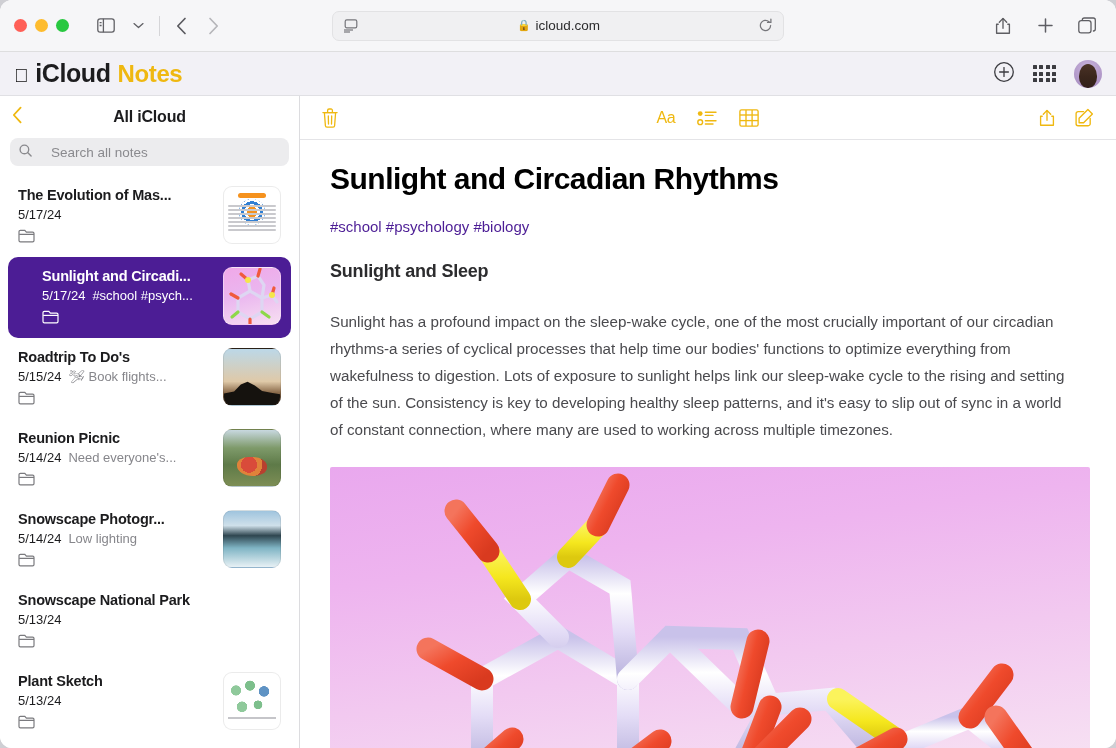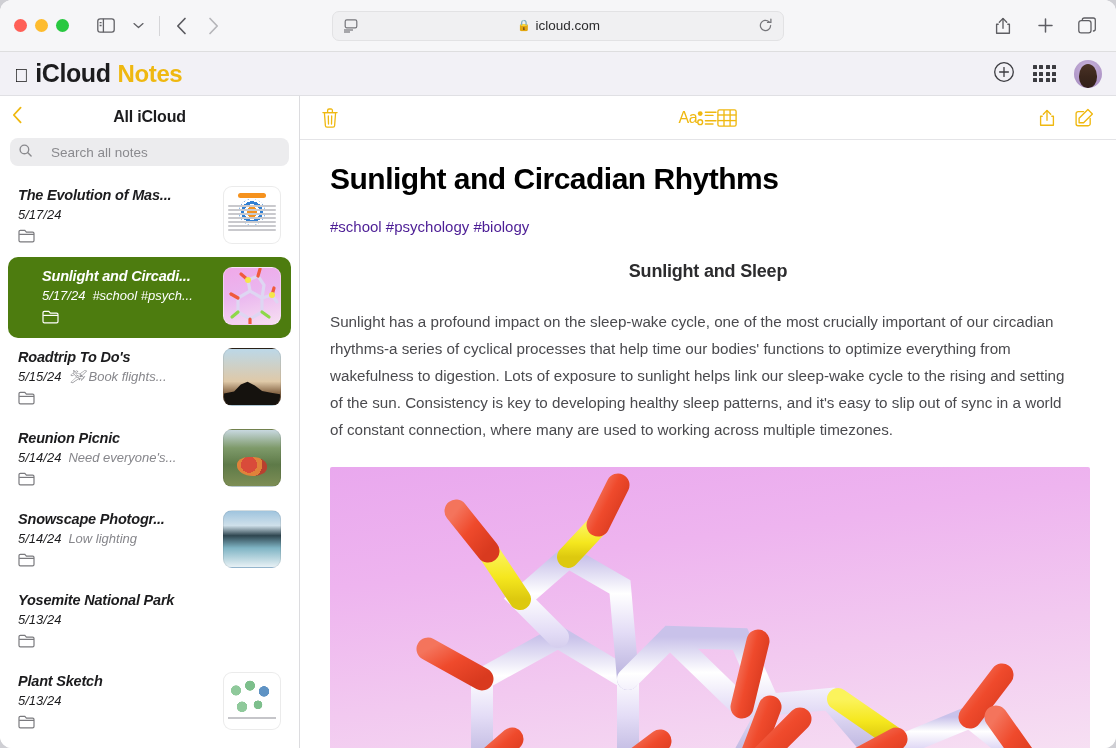--- a/index.html
+++ b/index.html
@@ -118,28 +118,28 @@
     display: flex; align-items: center; gap: 7px; padding: 0 9px;
   }
   .search input {
     border: none; outline: none; background: transparent;
     font-size: 13.5px; color: #1c1c1e; width: 100%;
     font-family: "Liberation Sans", sans-serif;
     margin-left: 12px;
   }
   .search input::placeholder { color: #8a8a8e; }
 
-  .notelist { flex: 1; overflow: hidden; padding: 0 8px; font-style: italic; }
+  .notelist { flex: 1; overflow: hidden; padding: 0 8px; }
   .note-row {
     display: flex; align-items: flex-start; gap: 10px;
     padding: 10px 10px 10px 10px;
     border-radius: 10px;
     min-height: 72px;
   }
-  .note-row.selected { background: #4d7c0f; padding-left: 34px; }
+  .note-row.selected { background: #4c1d95; padding-left: 34px; }
   .note-main { flex: 1; min-width: 0; padding-top: 1px; }
   .note-title {
     font-size: 14.5px; font-weight: bold; color: #1c1c1e;
     white-space: nowrap; overflow: hidden; text-overflow: ellipsis;
     letter-spacing: -0.2px;
   }
   .note-meta {
     margin-top: 4px; font-size: 13px; color: #1c1c1e;
     display: flex; align-items: center; gap: 7px;
     white-space: nowrap; overflow: hidden;
@@ -221,36 +221,35 @@
   .ed-toolbar {
     height: 44px; flex: 0 0 44px;
     border-bottom: 1px solid #e4e4e7;
     display: flex; align-items: center;
     padding: 0 22px;
     color: #efb810;
     position: relative;
   }
   .tb-center {
     position: absolute; left: 0; right: 0;
-    display: flex; align-items: center; justify-content: center; 
+    display: flex; align-items: center; justify-content: center; gap: 22px;
   }
   .tb-right { margin-left: auto; display: flex; align-items: center; gap: 20px; }
   .tb-btn { display: flex; align-items: center; justify-content: center; color: #efb810; }
   .aa { font-size: 16px; font-weight: 500; letter-spacing: -0.3px; }
 
   .ed-body { flex: 1; overflow: hidden; padding: 22px 30px 0 30px; }
   .note-heading {
     font-size: 30px; font-weight: bold; color: #000000;
     letter-spacing: -0.5px;
   }
   .tags { margin-top: 22px; font-size: 15px; color: #4c1d95; }
   .subhead {
     margin-top: 26px; font-size: 18px; font-weight: bold; color: #2c2c2e;
     letter-spacing: -0.2px;
-    text-align: center;
   }
   .para {
     margin-top: 26px; font-size: 15.2px; line-height: 27px; color: #4a4a4e;
     max-width: 748px;
   }
   .mol-img {
     margin-top: 24px;
     width: 760px; height: 298px;
     border-radius: 2px;
     background: linear-gradient(172deg, #e9a8ee 0%, #eeb4ef 30%, #f2c9f0 62%, #f7e2f3 100%);
@@ -507,21 +506,21 @@
                 <path d="M1 3.4V11.4a1.4 1.4 0 0 0 1.4 1.4h12.2a1.4 1.4 0 0 0 1.4-1.4V4.6a1.4 1.4 0 0 0-1.4-1.4H8.4L6.8 1.3H2.4A1.4 1.4 0 0 0 1 2.7z"></path>
                 <line x1="1.2" y1="5.4" x2="16" y2="5.4"></line>
               </svg>
             </span>
           </div>
           <div class="thumb th-snow"></div>
         </div>
 
         <div class="note-row">
           <div class="note-main">
-            <div class="note-title">Yosemite National Park</div>
+            <div class="note-title">Snowscape National Park</div>
             <div class="note-meta">
               <span class="note-date">5/13/24</span>
               <span class="note-snippet"></span>
             </div>
             <span class="folder-ico">
               <svg width="17" height="14" viewBox="0 0 17 14" fill="none" stroke="currentColor" stroke-width="1.2">
                 <path d="M1 3.4V11.4a1.4 1.4 0 0 0 1.4 1.4h12.2a1.4 1.4 0 0 0 1.4-1.4V4.6a1.4 1.4 0 0 0-1.4-1.4H8.4L6.8 1.3H2.4A1.4 1.4 0 0 0 1 2.7z"></path>
                 <line x1="1.2" y1="5.4" x2="16" y2="5.4"></line>
               </svg>
             </span>

